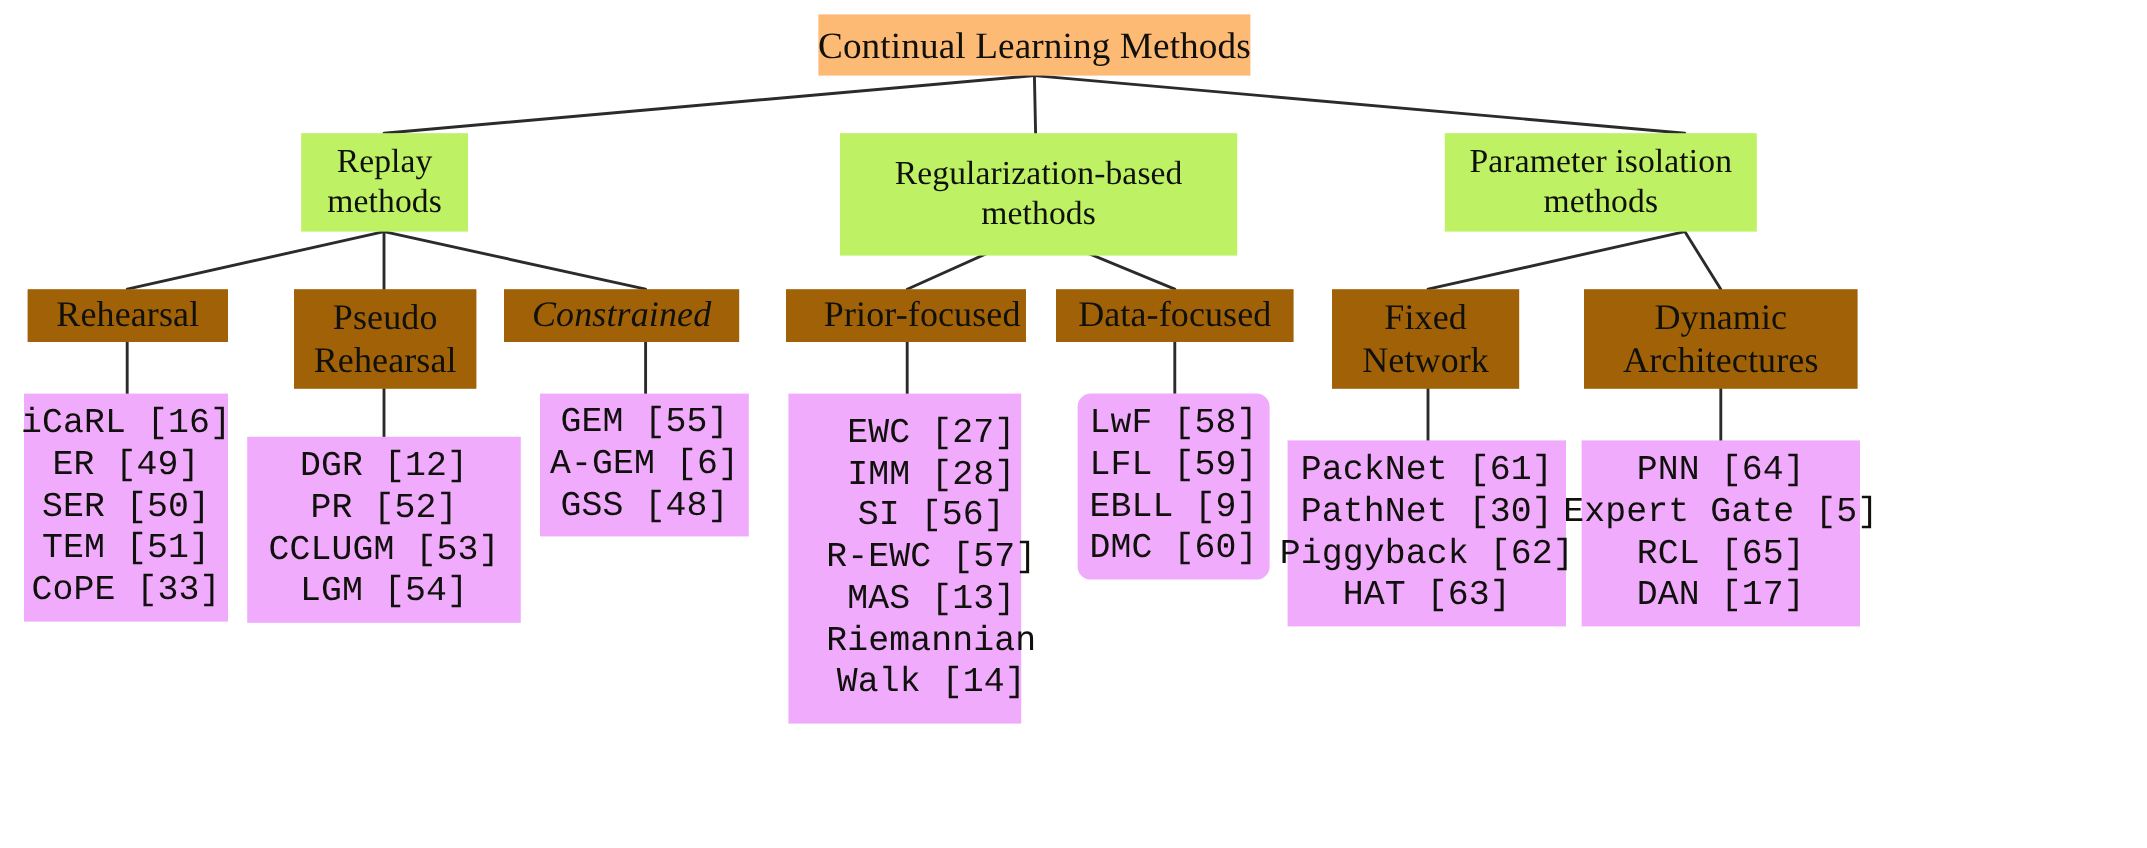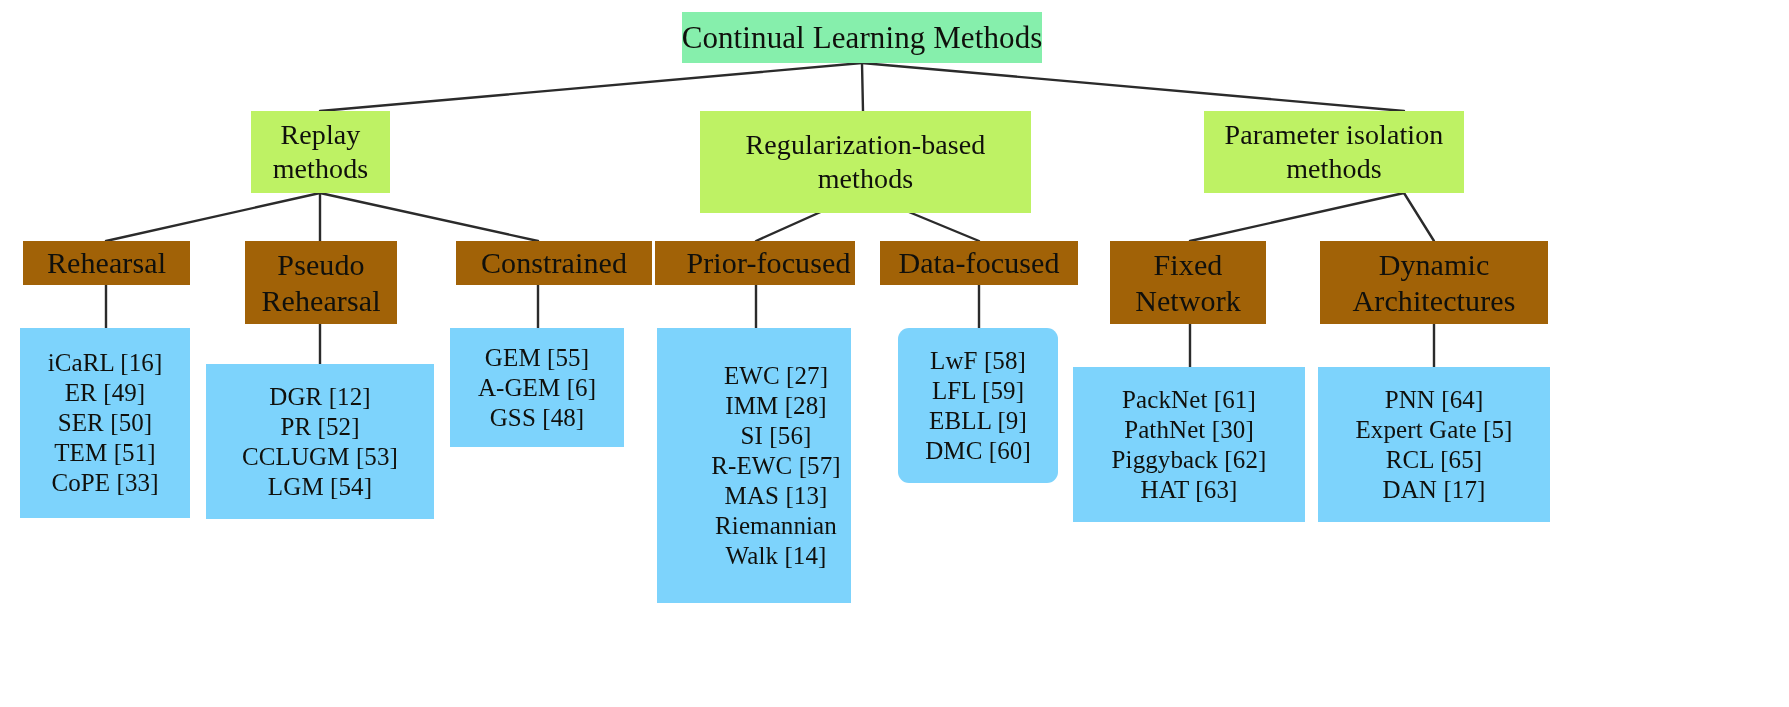--- a/index.html
+++ b/index.html
@@ -34,34 +34,35 @@
     color: #10100c;
     line-height: 1.20;
     letter-spacing: 0.1px;
     z-index: 2;
   }
   .node .ln {
     display: block;
     white-space: nowrap;
   }
   .root {
-    background: #86efac;
+    background: #fdba74;
     font-size: 31px;
   }
   .cat {
     background: #bef264;
     font-size: 28px;
   }
   .sub {
     background: #a16207;
     font-size: 30px;
   }
   .leaf {
-    background: #7dd3fc;
-    font-size: 25px;
+    background: #f0abfc;
+    font-size: 29px;
+    font-family: Liberation Mono, monospace;
   }
 </style>
 </head>
 <body>
 
 <div id="canvas">
 
   <svg id="edges" viewBox="0 0 1789 707">
     <g stroke="#2b2b2b" stroke-width="2.4" fill="none" stroke-linecap="round">
 
@@ -110,21 +111,21 @@
 
   <div class="node sub" style="left:23px; top:241px; width:167px; height:44px;">
     <span class="ln">Rehearsal</span>
   </div>
 
   <div class="node sub" style="left:245px; top:241px; width:152px; height:83px;">
     <span class="ln">Pseudo</span>
     <span class="ln">Rehearsal</span>
   </div>
 
-  <div class="node sub" style="left:456px; top:241px; width:196px; height:44px;">
+  <div class="node sub" style="left:420px; top:241px; width:196px; height:44px;font-style:italic;">
     <span class="ln">Constrained</span>
   </div>
 
   <div class="node sub" style="left:655px; top:241px; width:200px; height:44px;padding-left:27px;">
     <span class="ln">Prior-focused</span>
   </div>
 
   <div class="node sub" style="left:880px; top:241px; width:198px; height:44px;">
     <span class="ln">Data-focused</span>
   </div>

